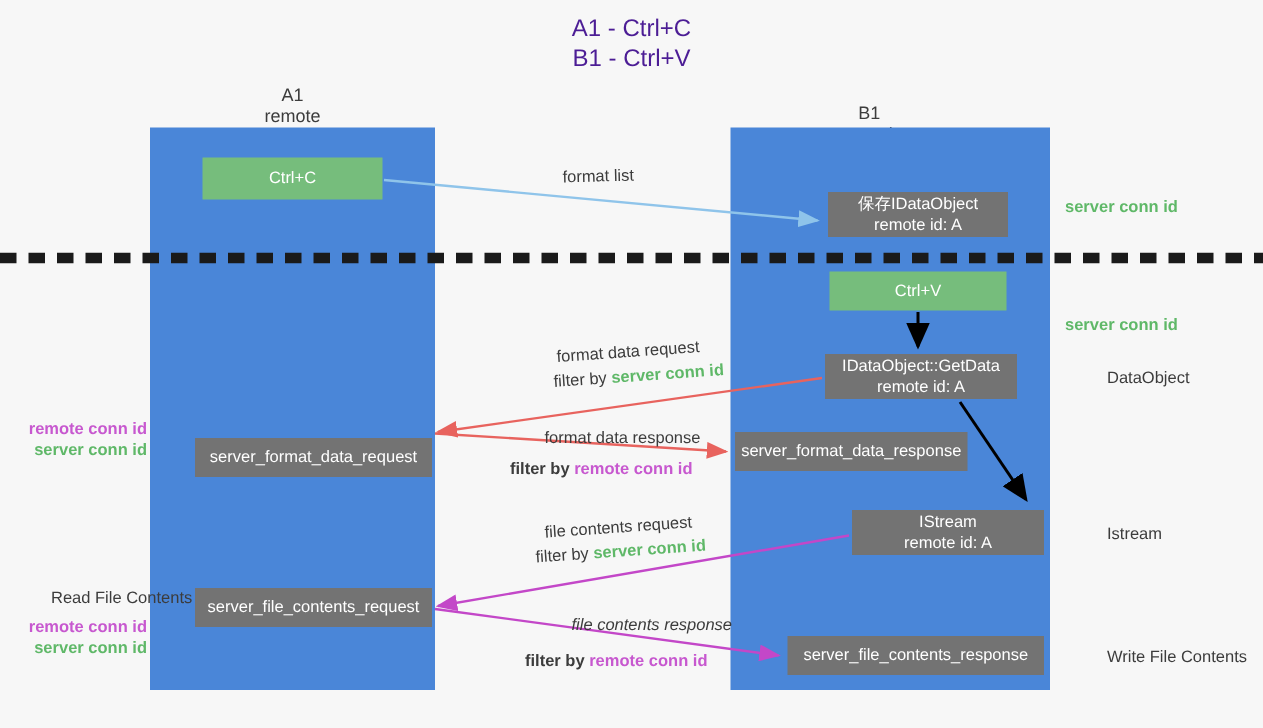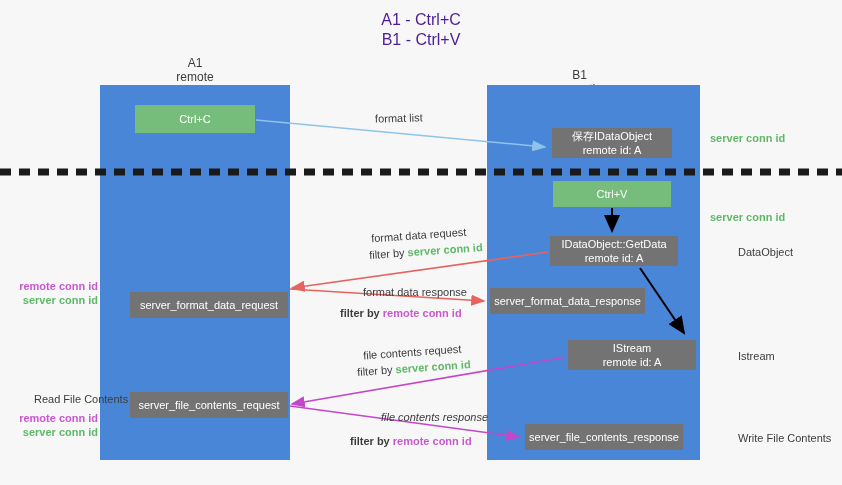--- a/index.html
+++ b/index.html
@@ -64,21 +64,21 @@
   .node.orange { background: #737373; }
 
   #node-ctrl-c { left: 135px; top: 105px; width: 120px; height: 28px; }
   #node-save-idataobject { left: 552px; top: 128px; width: 120px; height: 30px; }
   #node-ctrl-v { left: 553px; top: 181px; width: 118px; height: 26px; }
   #node-getdata { left: 550px; top: 236px; width: 128px; height: 30px; }
   #node-istream { left: 568px; top: 340px; width: 128px; height: 30px; }
   #node-fmt-req { left: 130px; top: 276px; width: 158px; height: 26px; margin-top: 16px; }
   #node-fmt-resp { left: 490px; top: 288px; width: 155px; height: 26px; }
   #node-file-req { left: 130px; top: 392px; width: 158px; height: 26px; }
-  #node-file-resp { left: 525px; top: 424px; width: 158px; height: 26px; }
+  #node-file-resp { left: 525px; top: 424px; width: 171px; height: 26px; }
 
   
   .side-label {
     font-size: 11px;
     line-height: 14px;
   }
   .c-green { color: #5fb868; }
   .c-magenta { color: #c758cf; }
   .c-dark { color: #3c3c3c; padding-left: 28px; }
   .bold { font-weight: bold; }

